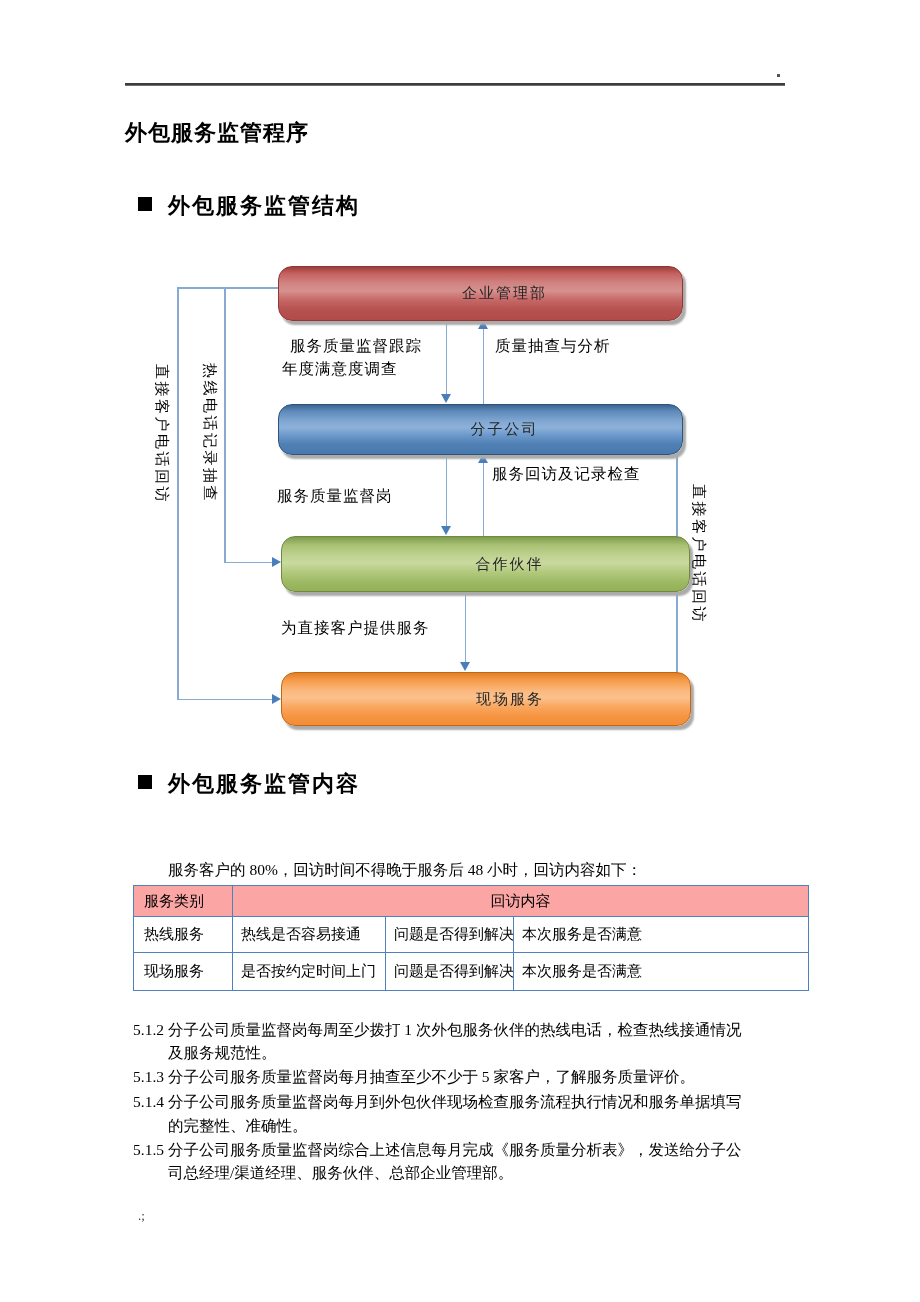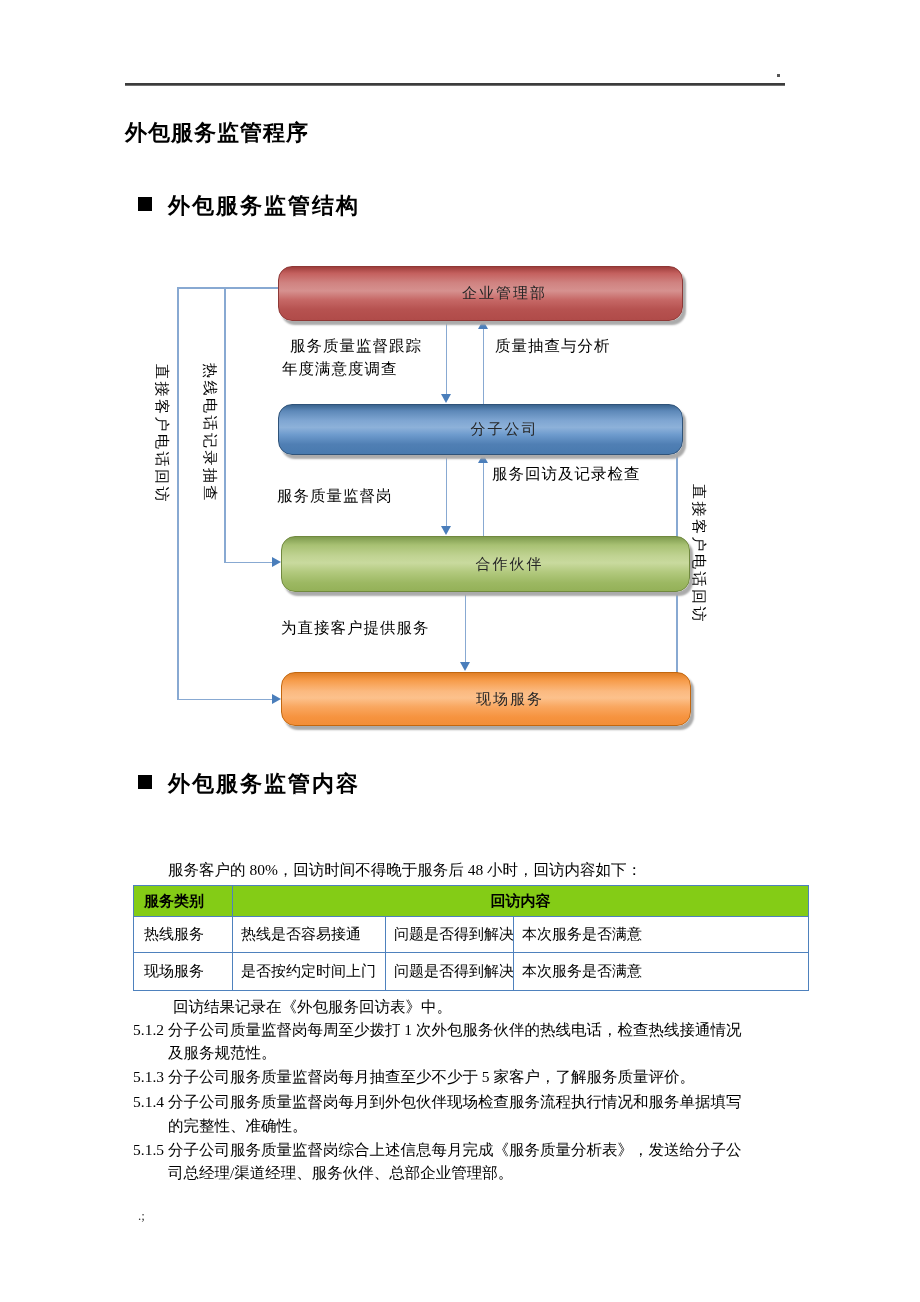--- a/index.html
+++ b/index.html
@@ -36,21 +36,21 @@
   .dlabel{position:absolute;font-size:15.5px;white-space:nowrap;letter-spacing:1px;}
   .vlabel{position:absolute;font-size:15px;white-space:nowrap;letter-spacing:2.5px;
           transform:translate(-50%,-50%) rotate(90deg);}
   
   .bline{position:absolute;font-size:15.5px;white-space:nowrap;}
   
   table.review{position:absolute;left:133px;top:885px;border-collapse:collapse;table-layout:fixed;
                width:675px;font-size:15px;}
   table.review td{border:1.5px solid #4e81bd;vertical-align:middle;padding:0 0 0 8px;white-space:nowrap;overflow:hidden;}
   table.review td.c1{padding-left:10px;}
-  table.review tr.hdr td{background:#84cc16;font-weight:bold;}
+  table.review tr.hdr td{background:#fca5a5;}
   table.review td.center{text-align:center;padding-left:0;}
   .footer-mark{position:absolute;left:138px;top:1208px;font-size:13px;color:#333;}
 </style>
 </head>
 <body>
 
 <div id="page">
 
   <div class="rule"></div>
   <div class="dot"></div>
@@ -135,21 +135,20 @@
     </tr>
     <tr style="height:38px;">
       <td class="c1">现场服务</td>
       <td>是否按约定时间上门</td>
       <td>问题是否得到解决</td>
       <td>本次服务是否满意</td>
     </tr>
   </tbody>
     </table>
 
-  <div class="bline" style="left:173px;top:997px;">回访结果记录在《外包服务回访表》中。</div>
   <div class="bline" style="left:133px;top:1020px;">5.1.2 分子公司质量监督岗每周至少拨打 1 次外包服务伙伴的热线电话，检查热线接通情况</div>
   <div class="bline" style="left:168px;top:1043px;">及服务规范性。</div>
   <div class="bline" style="left:133px;top:1067px;">5.1.3 分子公司服务质量监督岗每月抽查至少不少于 5 家客户，了解服务质量评价。</div>
   <div class="bline" style="left:133px;top:1092px;">5.1.4 分子公司服务质量监督岗每月到外包伙伴现场检查服务流程执行情况和服务单据填写</div>
   <div class="bline" style="left:168px;top:1116px;">的完整性、准确性。</div>
   <div class="bline" style="left:133px;top:1140px;">5.1.5 分子公司服务质量监督岗综合上述信息每月完成《服务质量分析表》，发送给分子公</div>
   <div class="bline" style="left:168px;top:1163px;">司总经理/渠道经理、服务伙伴、总部企业管理部。</div>
 
   <div class="footer-mark">.;</div>
 

